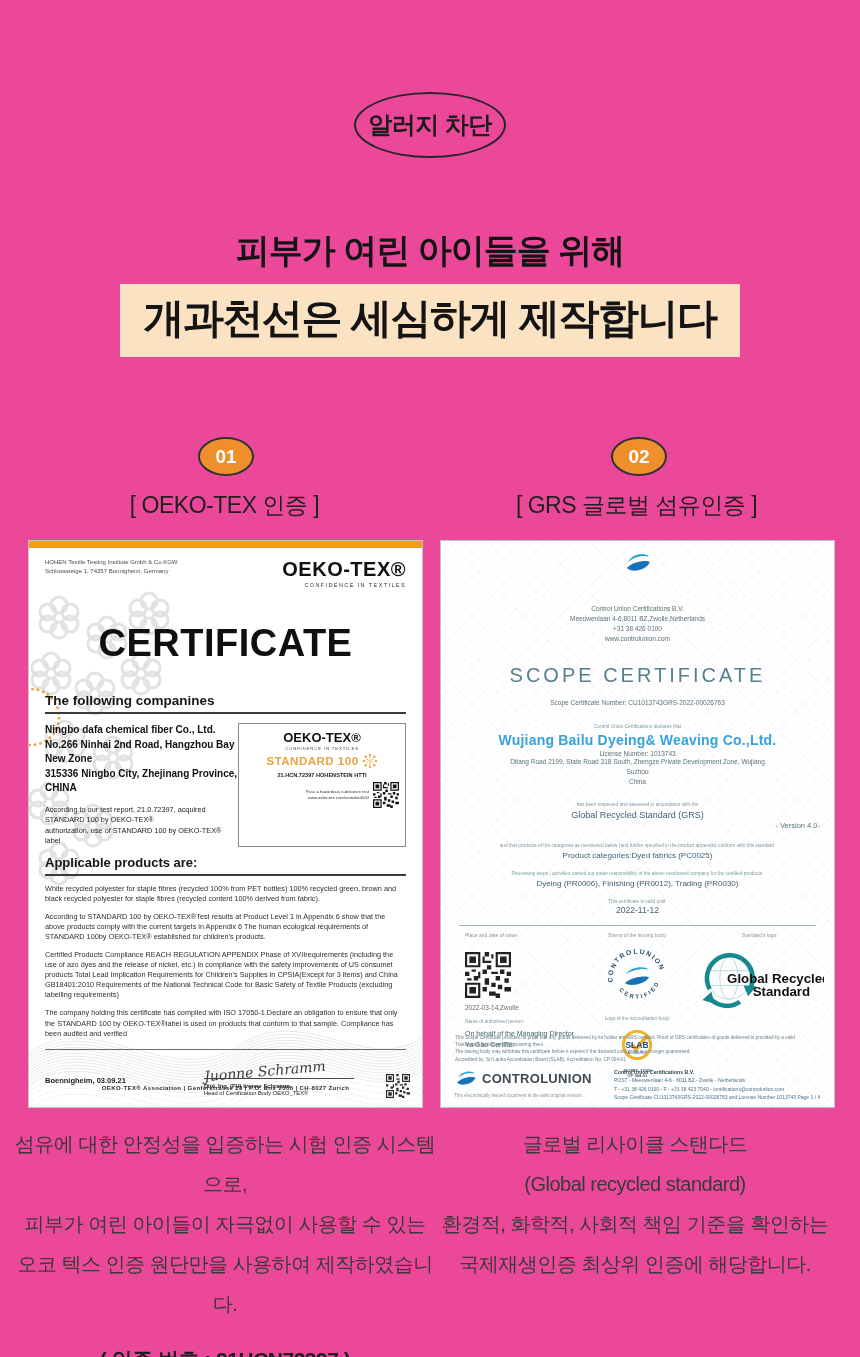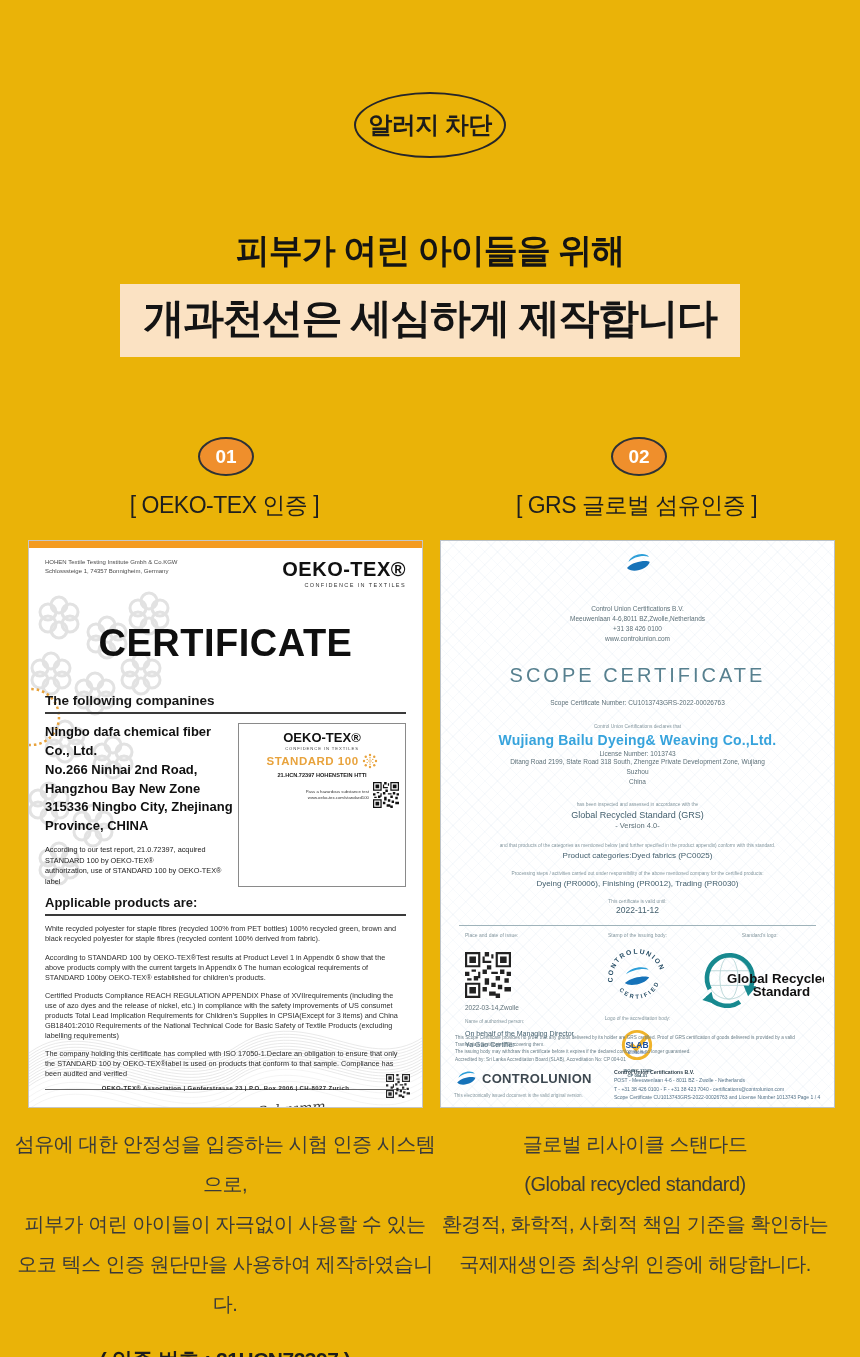--- a/index.html
+++ b/index.html
@@ -1,17 +1,17 @@
 <!DOCTYPE html>
 <html><head>
 <meta charset="utf-8">
 <style>
   html,body{margin:0;padding:0;}
   body{background:#faf4e9;}
-  .page{position:relative;width:860px;height:1357px;background:#eab308;overflow:hidden;
+  .page{position:relative;width:860px;height:1357px;background:#ec4899;overflow:hidden;
         font-family:"Liberation Sans",sans-serif;color:#1e1e1e;}
 
   
   .allergy-badge{position:absolute;top:92px;left:50%;transform:translateX(-50%);
     width:148px;height:62px;border:2px solid #26262a;border-radius:50%;
     display:flex;align-items:center;justify-content:center;
     font-size:24px;font-weight:600;color:#1c1c1c;letter-spacing:-0.5px;}
   .title1{position:absolute;top:228px;left:0;width:860px;text-align:center;
     font-size:34px;font-weight:600;color:#141414;letter-spacing:-1px;}
   .title2-wrap{position:absolute;top:284px;left:0;width:860px;text-align:center;}
@@ -46,21 +46,21 @@
   .c1-brandblock{text-align:right;}
   .c1-brand{font-size:20px;font-weight:bold;letter-spacing:0.5px;color:#111;}
   .c1-brand-sub{font-size:5.5px;letter-spacing:1.4px;color:#333;margin-top:1px;}
   .c1-title{margin-top:34px;text-align:center;font-size:38px;font-weight:800;
     letter-spacing:0.5px;color:#0f0f0f;}
   .c1-sub{margin-top:28px;font-size:13.5px;font-weight:bold;color:#161616;}
   .c1-hr-strong{border:none;border-top:2px solid #3a3a3a;margin:4px 0 0;}
   .c1-hr-thin{border:none;border-top:1px solid #6b6b6b;margin:10px 0 0;}
   .c1-info{display:flex;margin-top:9px;}
   .c1-info-left{flex:1;}
-  .c1-addr{font-size:13px;font-weight:bold;line-height:1.45;color:#101010;}
+  .c1-addr{font-size:10px;font-weight:bold;line-height:1.45;color:#101010;}
   .c1-acc{font-size:7.3px;line-height:1.45;color:#222;margin-top:9px;}
   .label-box{width:154px;border:1px solid #8a8a8a;padding:6px 6px 5px;text-align:center;}
   .lb-brand{font-size:13px;font-weight:bold;color:#111;}
   .lb-sub{font-size:4.2px;letter-spacing:0.9px;color:#444;margin-top:1px;}
   .lb-std-row{display:flex;align-items:center;justify-content:center;gap:3px;margin-top:2px;}
   .lb-std{font-size:11.5px;font-weight:bold;color:#e8a33d;letter-spacing:0.5px;}
   .lb-no{font-size:5.6px;font-weight:bold;color:#222;margin-top:3px;}
   .lb-pass-row{display:flex;align-items:center;justify-content:flex-end;gap:4px;margin-top:4px;}
   .lb-pass{font-size:4.3px;line-height:1.5;color:#333;text-align:right;}
   .c1-applicable{margin-top:8px;font-size:13px;font-weight:bold;color:#141414;}
@@ -83,21 +83,21 @@
   .c2-org{margin-top:24px;font-size:6.5px;line-height:1.55;color:#5d7078;}
   .c2-title{margin-top:20px;font-size:20px;letter-spacing:3px;color:#57808f;font-weight:500;}
   .c2-number{margin-top:12px;font-size:6.5px;color:#5d7078;}
   .c2-tiny{font-size:4.8px;color:#84979f;}
   .c2-declares{margin-top:18px;}
   .c2-company{margin-top:3px;font-size:14px;font-weight:bold;color:#36a3dc;letter-spacing:0.2px;}
   .c2-license{font-size:6.5px;color:#5d7078;margin-top:2px;}
   .c2-addr{font-size:6.5px;line-height:1.5;color:#5d7078;}
   .c2-inspected{margin-top:15px;}
   .c2-standard{margin-top:3px;font-size:9px;color:#44606e;}
-  .c2-version{font-size:7.5px;color:#5d7078;margin-top:1px;}
+  .c2-version{font-size:7.5px;color:#5d7078;margin-top:1px;text-align:right;}
   .c2-conform{margin-top:13px;}
   .c2-categories{margin-top:3px;font-size:8px;color:#44606e;}
   .c2-processing{margin-top:11px;}
   .c2-steps{margin-top:3px;font-size:8px;color:#44606e;}
   .c2-valid-label{margin-top:11px;}
   .c2-valid-date{font-size:8.5px;color:#44606e;margin-top:1px;}
   .c2-hr{border:none;border-top:1px solid #9fb3ba;margin:10px 4px 0;}
   .c2-cols{display:flex;margin-top:6px;text-align:center;}
   .c2-col{display:flex;flex-direction:column;align-items:center;}
   .c2-col1{width:33%;align-items:flex-start;text-align:left;padding-left:10px;box-sizing:border-box;}

